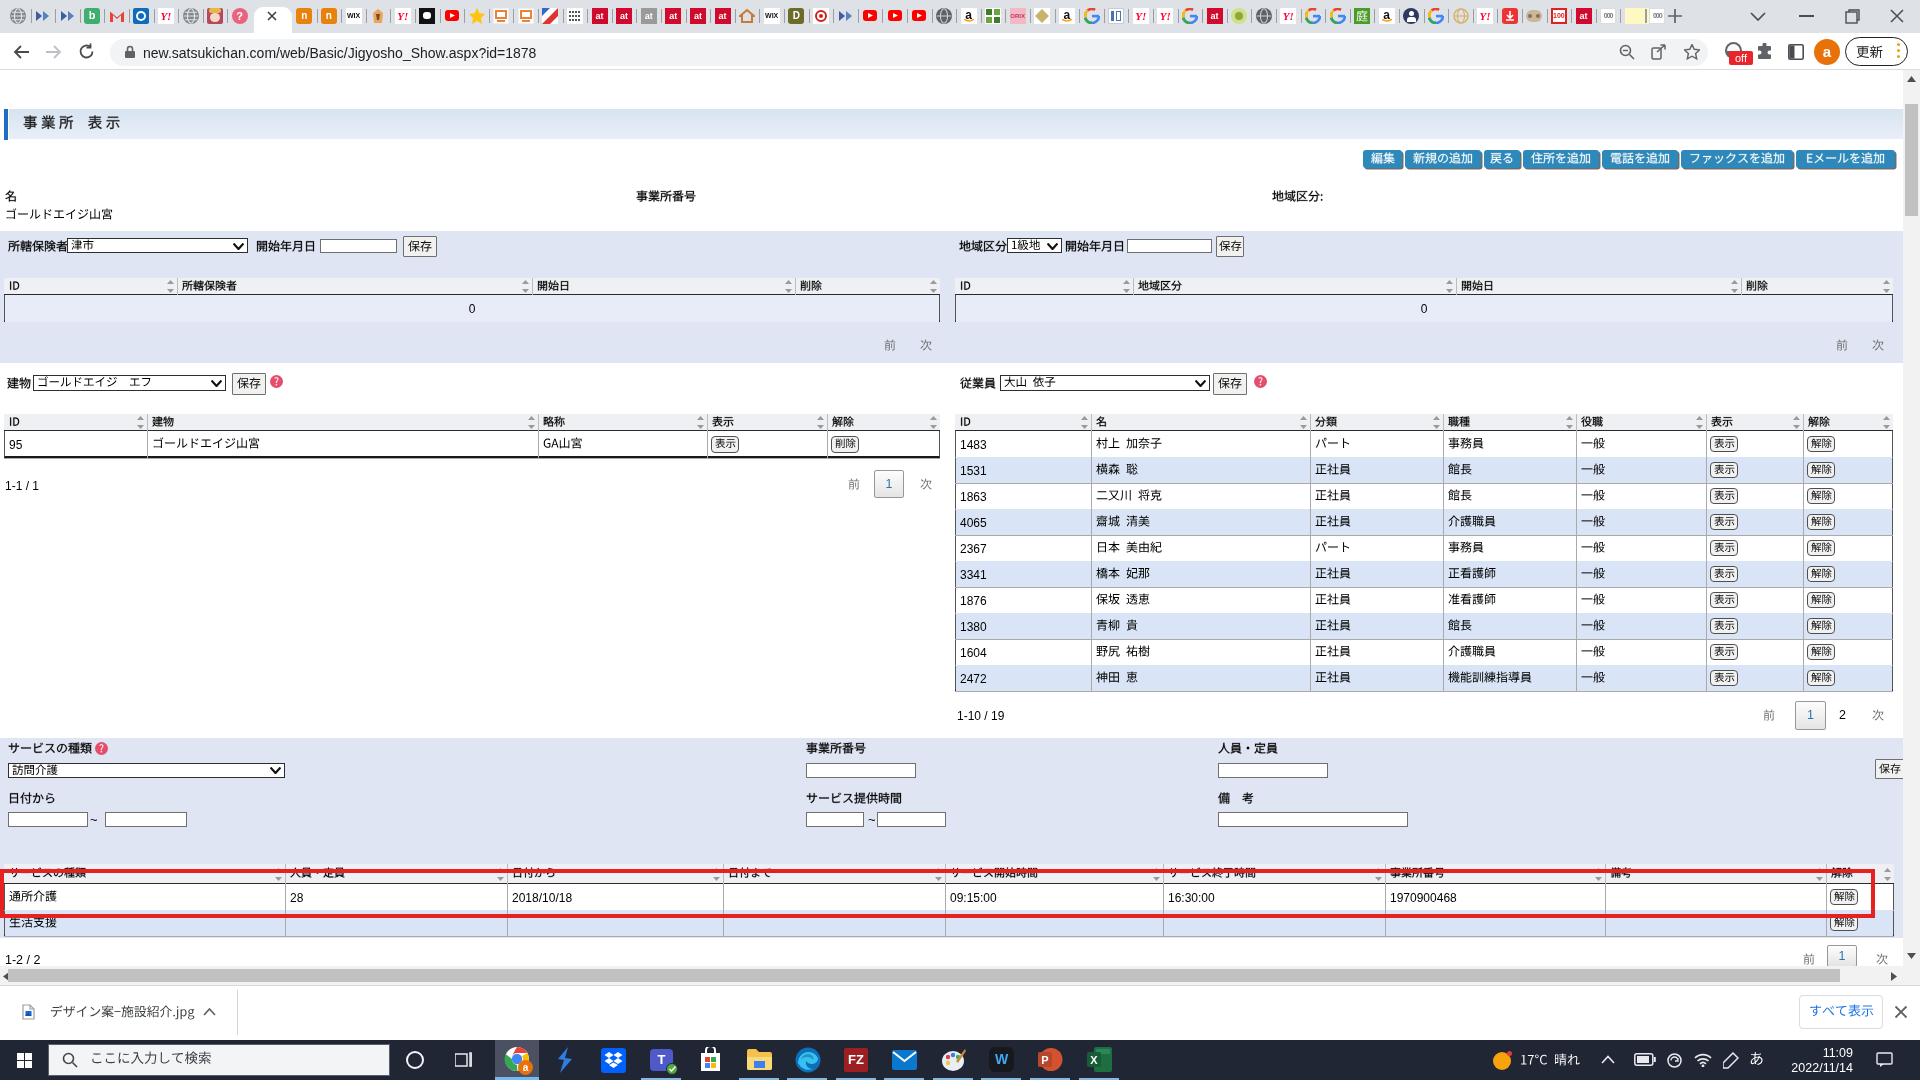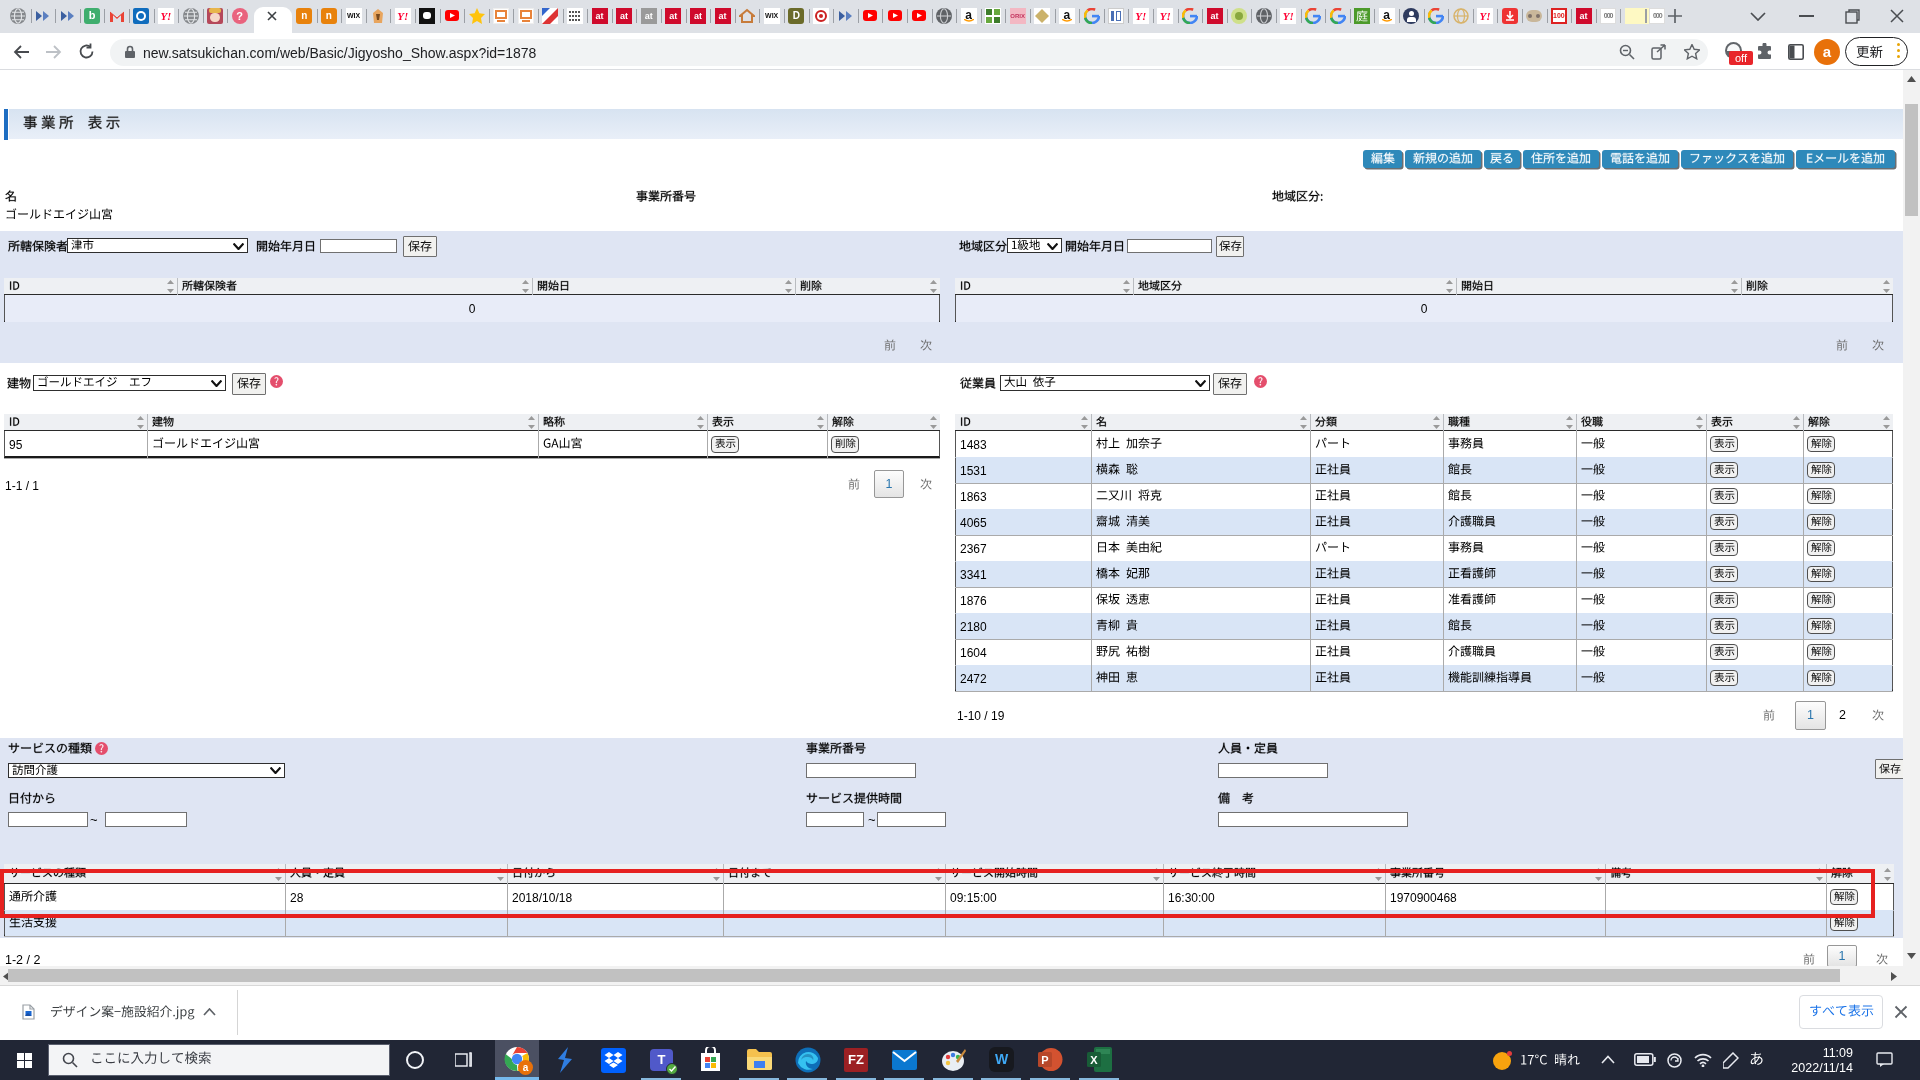--- a/index.html
+++ b/index.html
@@ -1459,21 +1459,21 @@
     </g>
   </svg>
 <div class="ab" style="left:956px;top:613px;width:936px;height:26px;background:#d9e5f6"></div>
 <div class="ab" style="left:955px;top:639px;width:938px;height:1px;background:#aaa"></div>
 <div class="ab" style="left:1091px;top:613px;width:1px;height:26px;background:#aaa"></div>
 <div class="ab" style="left:1310px;top:613px;width:1px;height:26px;background:#aaa"></div>
 <div class="ab" style="left:1443px;top:613px;width:1px;height:26px;background:#aaa"></div>
 <div class="ab" style="left:1576px;top:613px;width:1px;height:26px;background:#aaa"></div>
 <div class="ab" style="left:1706px;top:613px;width:1px;height:26px;background:#aaa"></div>
 <div class="ab" style="left:1803px;top:613px;width:1px;height:26px;background:#aaa"></div>
-<div class="lat" style="left:960px;top:619.7px;font-size:12px">2180</div>
+<div class="lat" style="left:960px;top:619.7px;font-size:12px">1380</div>
 <svg style="position:absolute;left:1096.0px;top:618.7px;overflow:visible" width="42.0" height="16.2">
     <g fill="#000" transform="translate(0,10.56) scale(0.012000,-0.012000)">
       <use href="#g9752" x="0"></use>
       <use href="#g67f3" x="1000"></use>
       <use href="#g8cb4" x="2500"></use>
     </g>
   </svg>
 <svg style="position:absolute;left:1315.0px;top:618.7px;overflow:visible" width="36.0" height="16.2">
     <g fill="#000" transform="translate(0,10.56) scale(0.012000,-0.012000)">
       <use href="#g6b63" x="0"></use>

